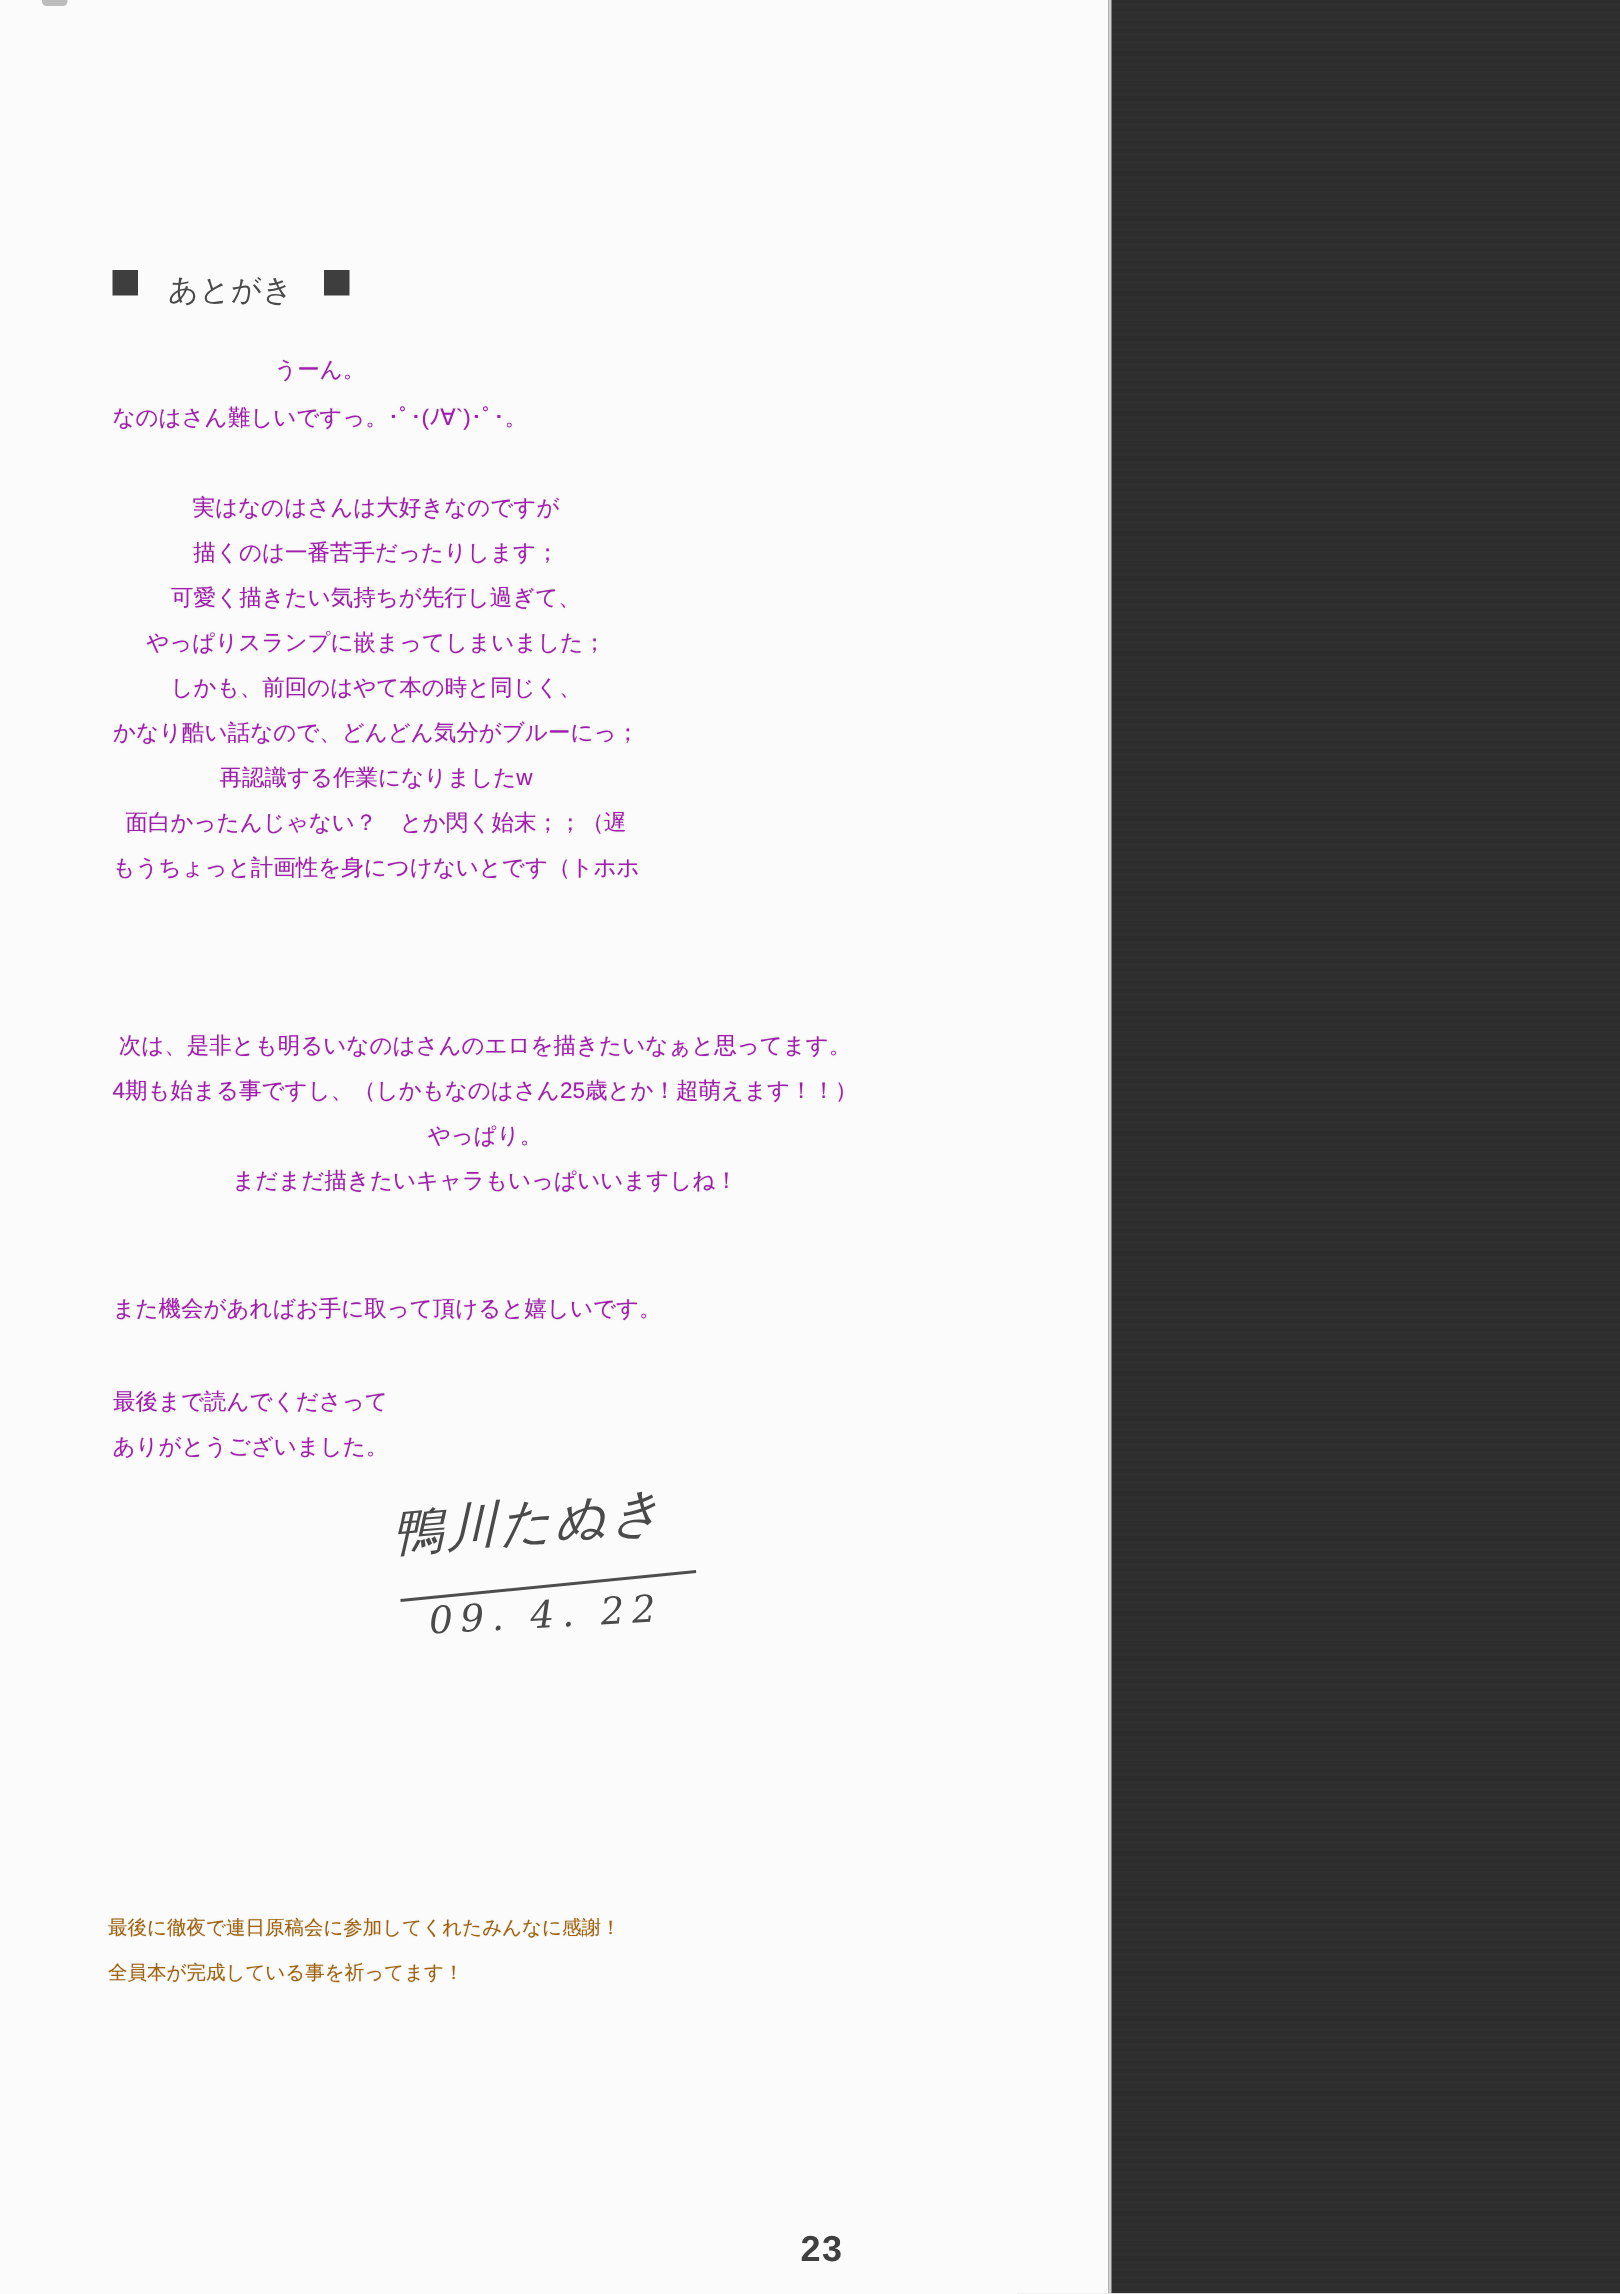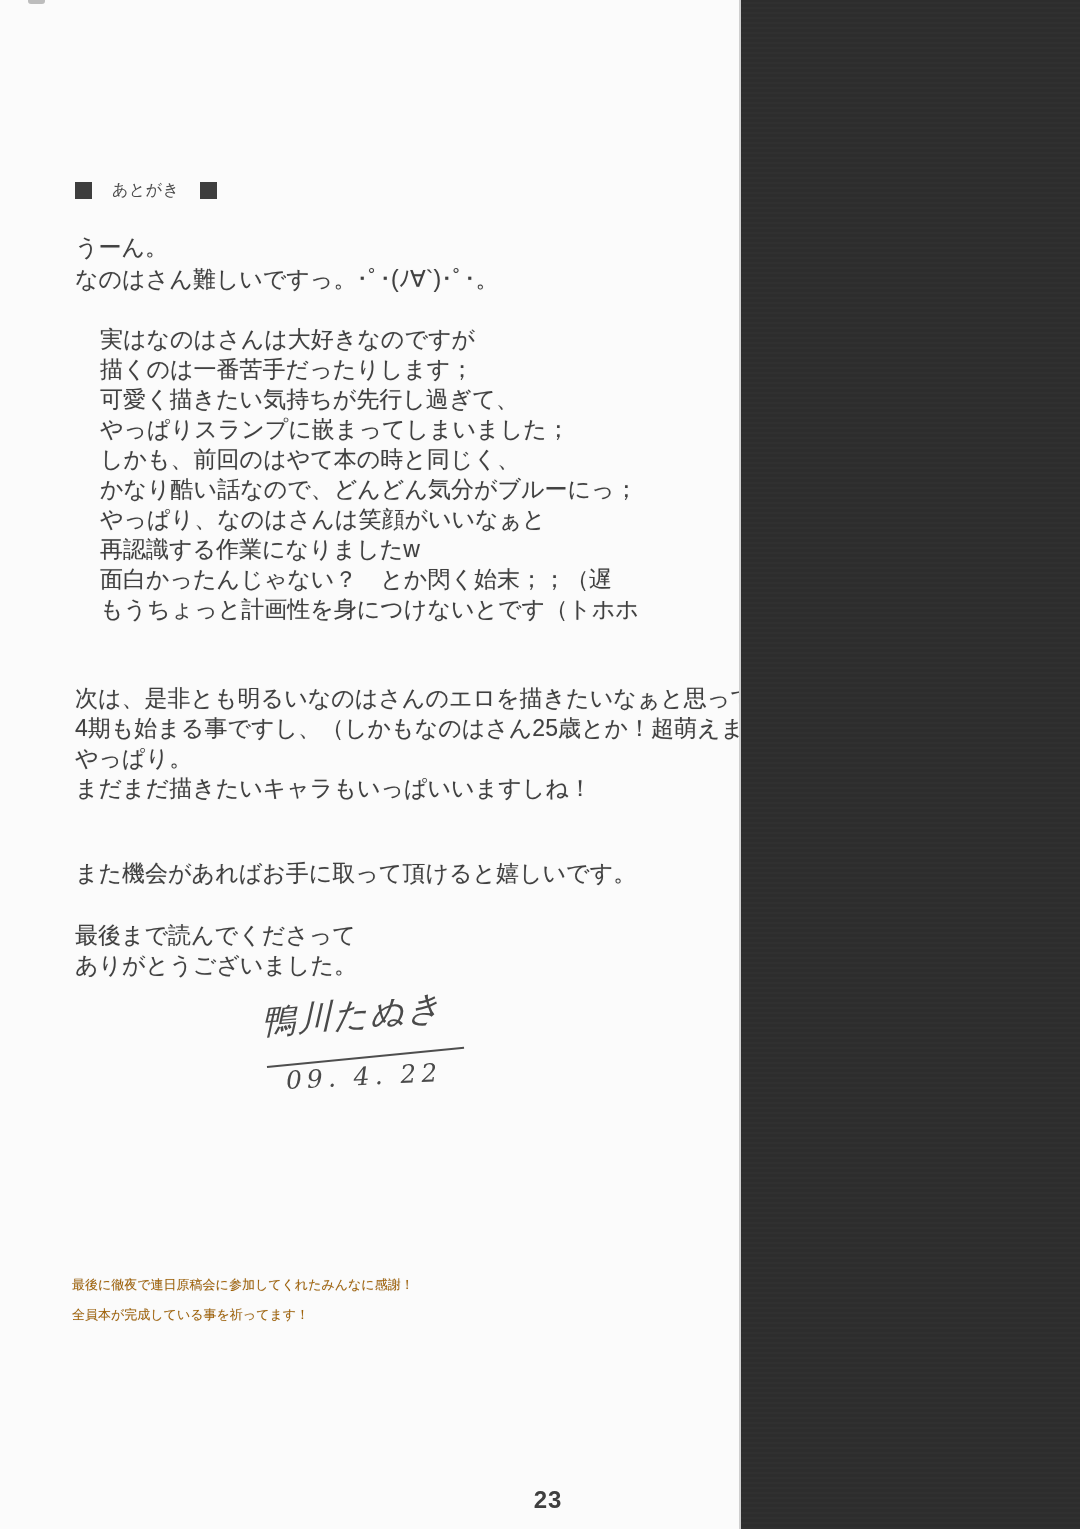--- a/index.html
+++ b/index.html
@@ -14,32 +14,33 @@
     background:#2d2d2d;
     background-image:repeating-linear-gradient(0deg, rgba(255,255,255,0.015) 0 2px, transparent 2px 5px);
     border-left:2px solid #cfcfcf;box-sizing:border-box;
   }
   .smudge{
     position:absolute;left:28px;top:0;width:17px;height:4px;
     background:#8a8a8a;opacity:.55;border-radius:0 0 3px 3px;
   }
   .header{
     position:absolute;left:75px;top:180px;height:20px;
-    display:flex;align-items:center;
-    color:#4a4a4a;font-size:16px;
+    display:flex;
+    color:#4a4a4a;font-size:20px;
   }
   .sq{width:17px;height:17px;background:#3e3e3e;display:inline-block;}
   .header-title{margin:0 20px;letter-spacing:0.5px;}
   .para{
-    position:absolute;left:75px;color:#404040;font-size:23px;
+    position:absolute;left:75px;color:#a21caf;font-size:15px;
     text-shadow:0 0 1px rgba(110,110,110,0.35);
+    text-align:center;
   }
   .line{white-space:pre;}
   #p1{top:231px;line-height:32px;}
-  #p2{top:324px;line-height:30px;margin-left:25px;}
+  #p2{top:324px;line-height:30px;}
   #p3{top:683px;line-height:30px;}
   #p4{top:858px;line-height:30px;}
   #p5{top:920px;line-height:30px;}
   .sig-name{
     position:absolute;left:262px;top:1000px;
     font-size:34px;color:#4a4a4a;letter-spacing:2px;
     transform:rotate(-5deg) skewX(-4deg);transform-origin:left bottom;
     font-style:italic;white-space:pre;
   }
   .sig-underline{
@@ -81,21 +82,20 @@
     <div class="line">なのはさん難しいですっ。･ﾟ･(ﾉ∀`)･ﾟ･。</div>
   </div>
 
   <div class="para" id="p2">
     <div class="line">実はなのはさんは大好きなのですが</div>
     <div class="line">描くのは一番苦手だったりします；</div>
     <div class="line">可愛く描きたい気持ちが先行し過ぎて、</div>
     <div class="line">やっぱりスランプに嵌まってしまいました；</div>
     <div class="line">しかも、前回のはやて本の時と同じく、</div>
     <div class="line">かなり酷い話なので、どんどん気分がブルーにっ；</div>
-    <div class="line">やっぱり、なのはさんは笑顔がいいなぁと</div>
     <div class="line">再認識する作業になりましたw</div>
     <div class="line">面白かったんじゃない？　とか閃く始末；；（遅</div>
     <div class="line">もうちょっと計画性を身につけないとです（トホホ</div>
   </div>
 
   <div class="para" id="p3">
     <div class="line">次は、是非とも明るいなのはさんのエロを描きたいなぁと思ってます。</div>
     <div class="line">4期も始まる事ですし、（しかもなのはさん25歳とか！超萌えます！！）</div>
     <div class="line">やっぱり。</div>
     <div class="line">まだまだ描きたいキャラもいっぱいいますしね！</div>

